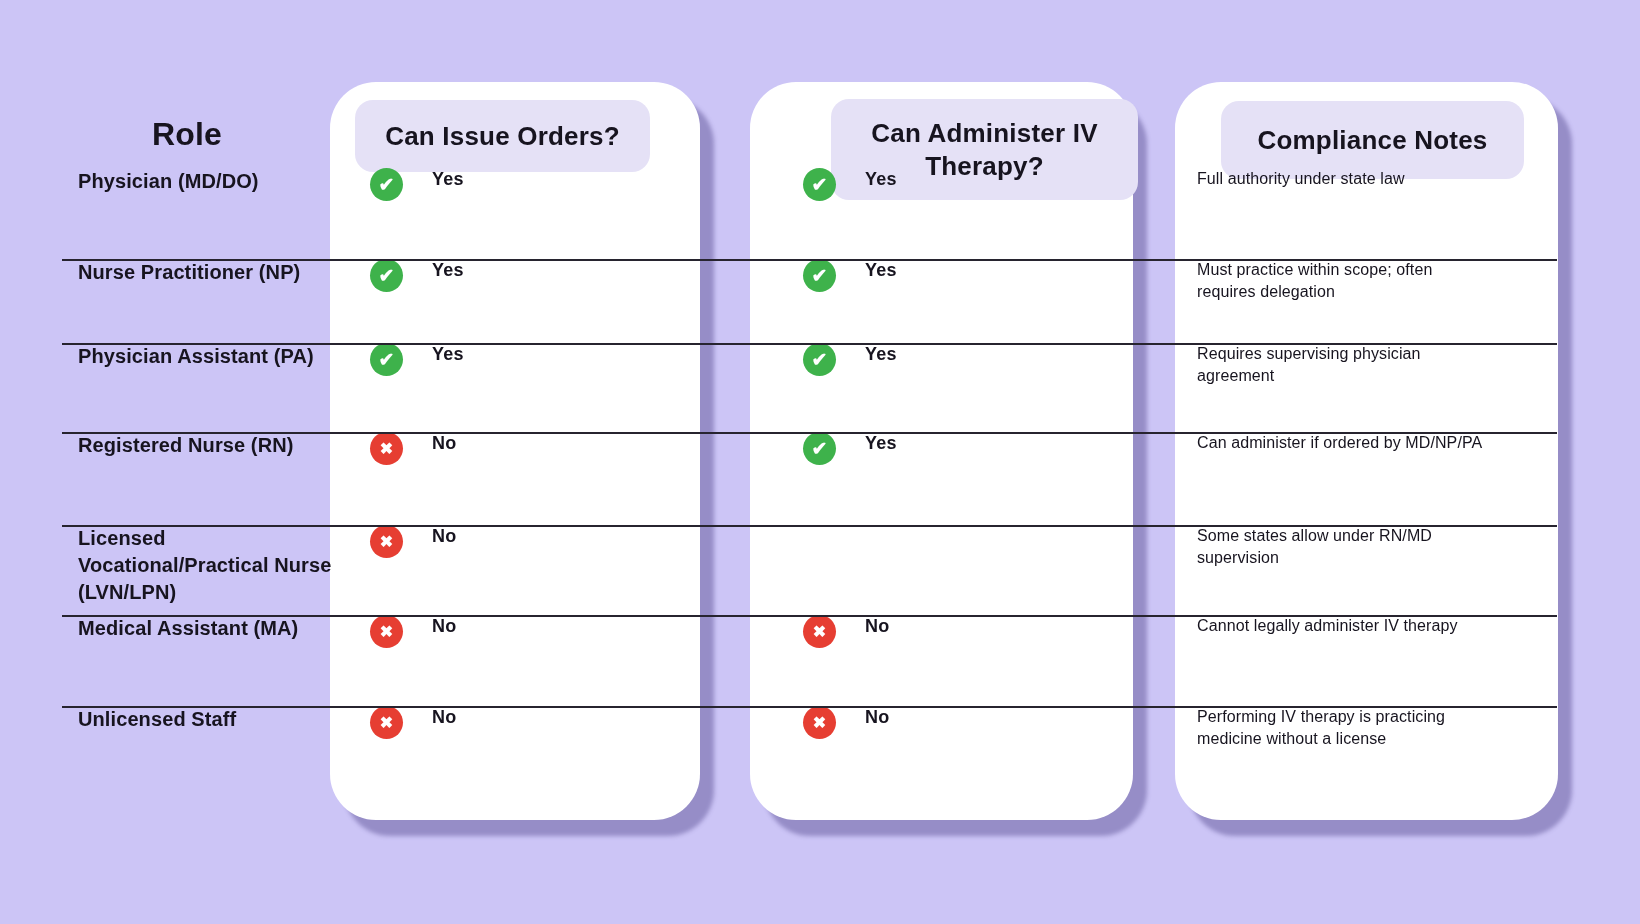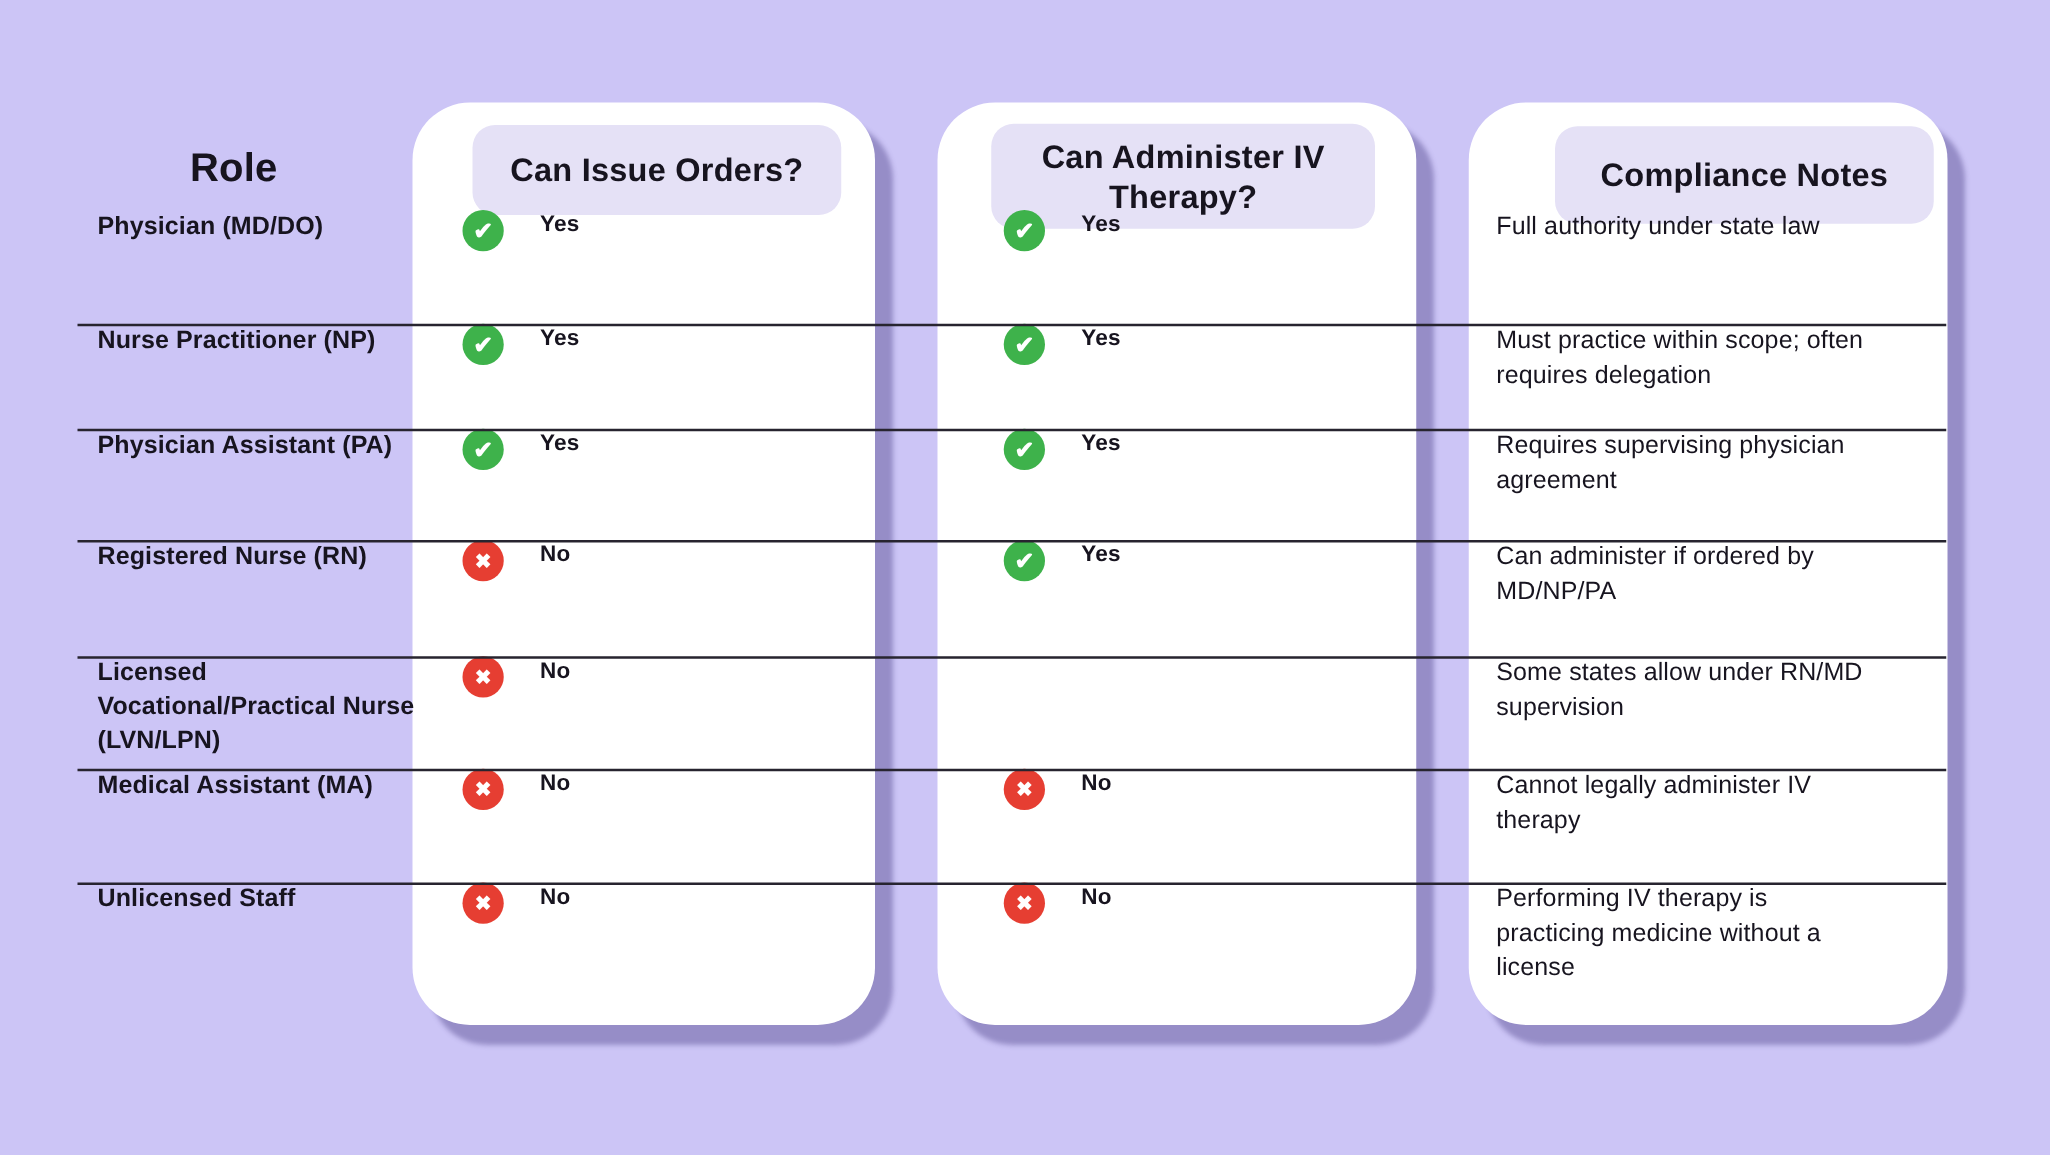--- a/index.html
+++ b/index.html
@@ -28,24 +28,23 @@
   .pill{
     position:absolute;
     background:#e5e1f6;
     border-radius:18px;
     display:flex;align-items:center;justify-content:center;
     text-align:center;
     font-size:26px;font-weight:700;
     line-height:1.25;
     z-index:2;
     letter-spacing:.2px;
-    margin-left:23px;
   }
   .pill.p1{left:355px;top:100px;width:295px;height:72px;}
-  .pill.p2{left:770px;top:99px;width:307px;height:84px;padding:0 8px;box-sizing:border-box;}
+  .pill.p2{left:831px;top:99px;width:307px;height:101px;padding:0 8px;box-sizing:border-box;}
   .pill.p3{left:1221px;top:101px;width:303px;height:78px;}
 
   .role-header{
     position:absolute;left:62px;top:103px;width:250px;height:62px;
     display:flex;align-items:center;justify-content:center;
     font-size:32px;font-weight:700;z-index:2;letter-spacing:.2px;
   }
 
   
   .cell{position:absolute;display:flex;align-items:flex-start;z-index:3;}
@@ -58,21 +57,21 @@
   .r2{top:343px;height:89px;}
   .r3{top:432px;height:93px;}
   .r4{top:525px;height:90px;}
   .r5{top:615px;height:91px;}
   .r6{top:706px;height:96px;}
 
   .role-label{
     font-size:20px;font-weight:700;line-height:1.35;letter-spacing:.1px;
   }
   .note-text{
-    font-size:20px;font-weight:500;line-height:1.38;max-width:298px;letter-spacing:.1px;
+    font-size:16px;font-weight:500;line-height:1.38;max-width:298px;letter-spacing:.1px;
   }
 
   .status{gap:29px;}
   .badge{
     width:33px;height:33px;border-radius:50%;
     flex:none;
     display:flex;align-items:center;justify-content:center;
     color:#ffffff;font-weight:700;
   }
   .status[data-kind="yes"] .badge{background:#3eb24b;}

